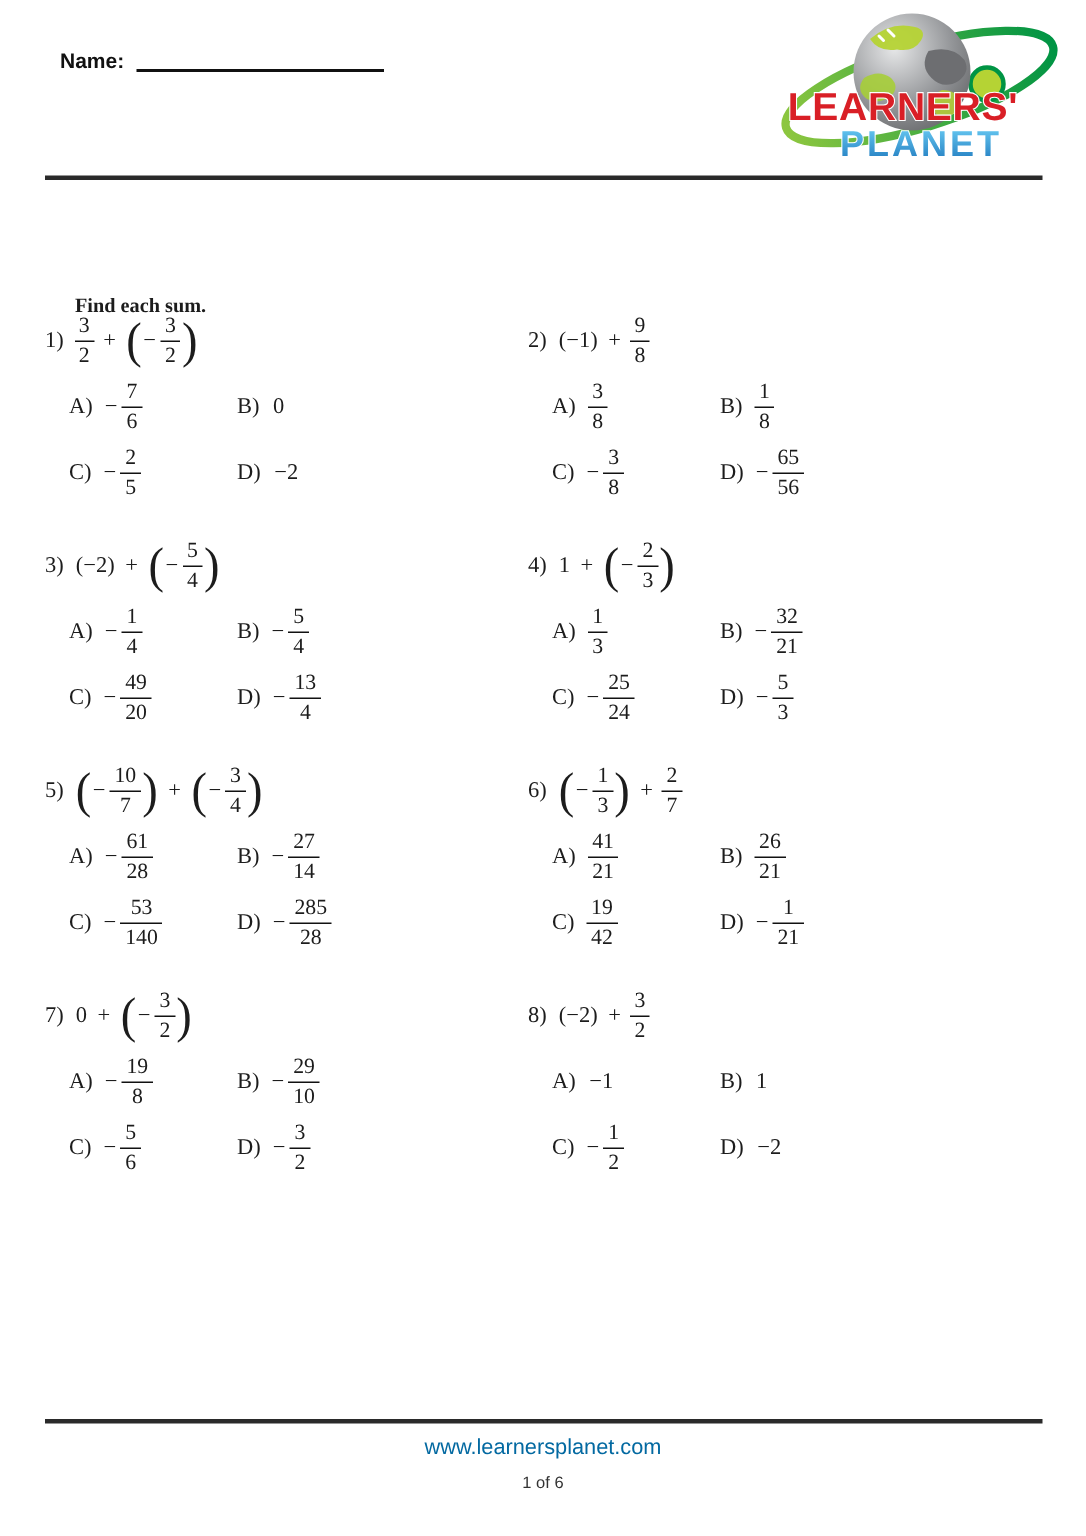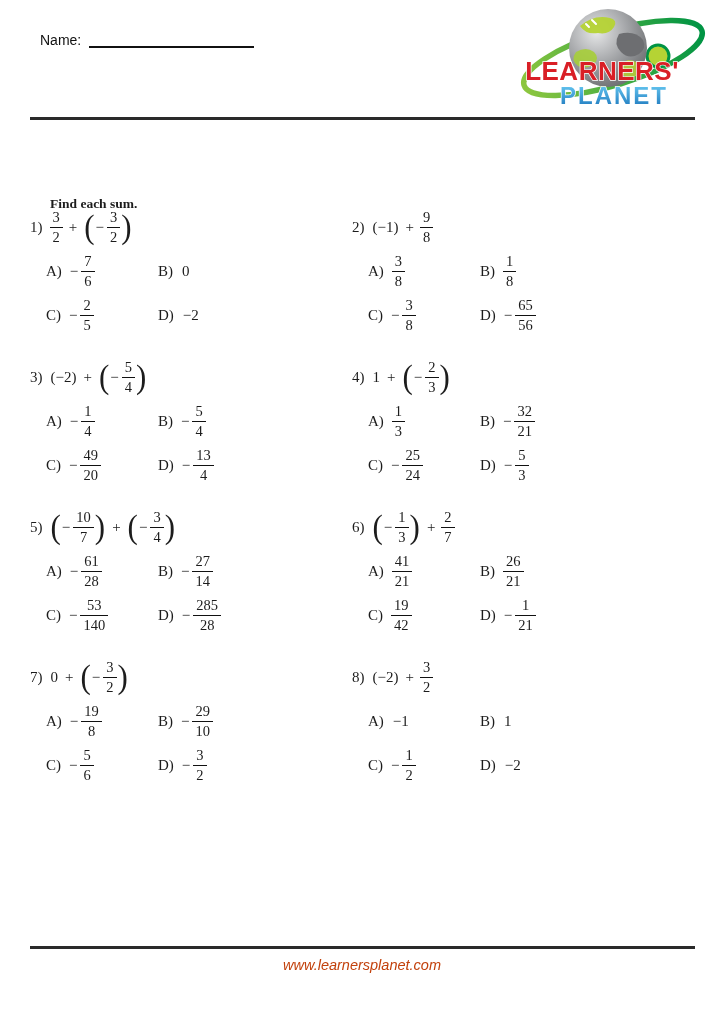--- a/index.html
+++ b/index.html
@@ -6,21 +6,21 @@
   .page{
     position:relative;
     width:724px;height:1024px;
     margin:0 auto;
     background:#ffffff;
     font-family:"Liberation Serif", serif;
     color:#1c1c1c;
     overflow:hidden;
   }
   
-  .hdr-fields{position:absolute;left:40px;top:32px;font-family:"Liberation Sans",sans-serif;font-weight:normal;font-size:14px;color:#111;}
+  .hdr-fields{position:absolute;left:40px;top:32px;font-family:"Liberation Sans",sans-serif;font-weight:bold;font-size:14px;color:#111;}
   .field-row{display:flex;align-items:flex-end;margin-bottom:13px;}
   .field-label{margin-right:8px;}
   .blank-line{display:inline-block;border-bottom:2px solid #111;height:14px;}
   .name-line{width:165px;}
   .date-line{width:72px;}
   .score-gap{display:inline-block;width:46px;}
   .score-line{width:66px;}
   .logo-box{position:absolute;right:14px;top:4px;width:192px;height:112px;}
   .rule{position:absolute;left:30px;right:29px;border-top:3px solid #2a2a2a;height:0;}
   .top-rule{top:117px;}
@@ -46,21 +46,21 @@
   .neg{margin-right:3px;}
   .frac{display:inline-block;text-align:center;vertical-align:middle;font-size:14.5px;line-height:1.15;}
   .frac .num{display:block;padding:0 3px 1px;border-bottom:1.3px solid #111;}
   .frac .den{display:block;padding:1px 3px 0;}
   .pf{display:inline-flex;align-items:center;}
   .paren{font-size:31px;font-weight:400;line-height:0;display:inline-block;transform:scaleY(1.08);padding:0 1px;}
   .op{margin:0 6px;}
   .txt{margin:0 1px;}
   
   .website{position:absolute;top:957px;left:0;width:100%;text-align:center;
-    font-family:"Liberation Sans",sans-serif;font-style:italic;font-size:14.5px;color:#c2410c;}
+    font-family:"Liberation Sans",sans-serif;font-size:14.5px;color:#0369a1;}
   .page-num{position:absolute;top:983px;left:0;width:100%;text-align:center;
     font-family:"Liberation Sans",sans-serif;font-size:11px;color:#333;}
 </style>
 </head>
 <body>
 
 <div class="page">
 
   <div class="hdr-fields">
     <div class="field-row">
@@ -642,14 +642,15 @@
             <span class="opt-value">
               <span class="txt">−2</span>
             </span>
           </div>
         </div>
       </div>
     </div>
 
   <div class="rule bottom-rule"></div>
   <div class="website">www.learnersplanet.com</div>
+  <div class="page-num">1 of 6</div>
 
 </div>
 
 </body></html>

